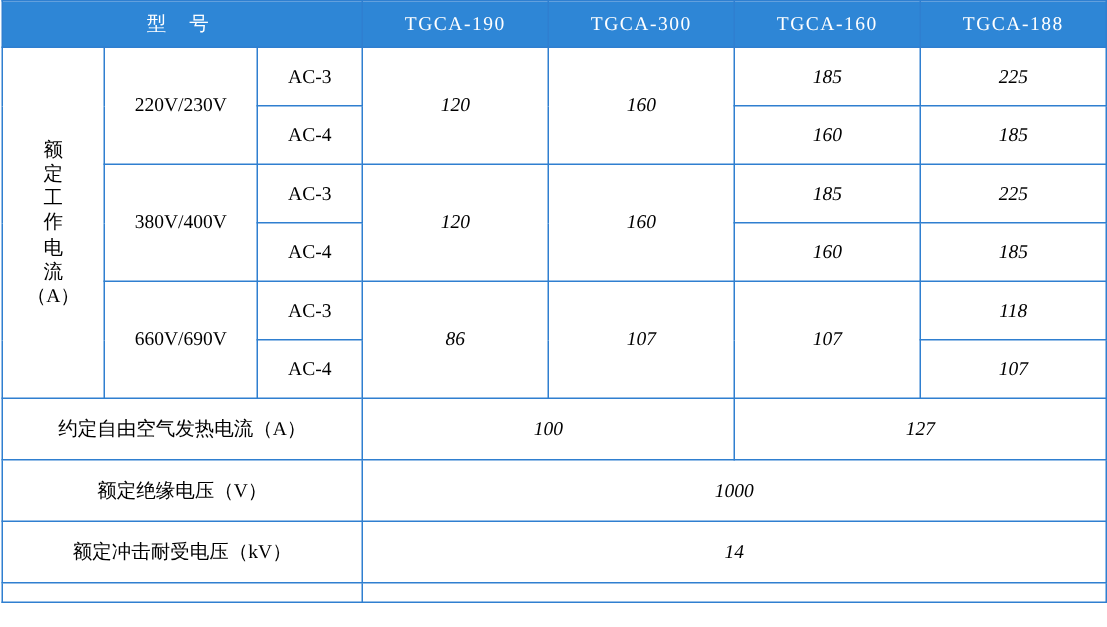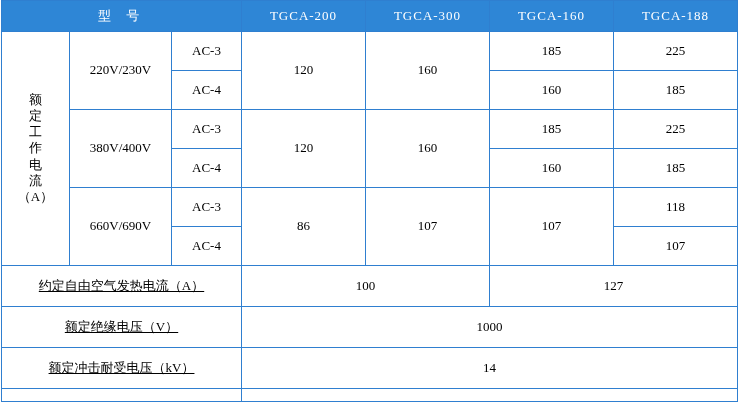--- a/index.html
+++ b/index.html
@@ -50,28 +50,28 @@
     padding: 2px 6px;
   }
   .volt {
     font-size: 13px;
   }
   .ac {
     font-size: 13px;
   }
   .val {
     font-size: 13px;
+    font-style: italic;
   }
   .small-row td {
     height: 38px;
   }
   .foot-label {
     font-size: 13px;
     padding: 0 4px;
-    text-decoration: underline;
   }
   .foot-row td {
     height: 40px;
   }
   .vert-inner {
     display: block;
   }
   .partial-row td {
     height: 12px;
     border-bottom: none;
@@ -88,21 +88,21 @@
       <col style="width:70px">
       <col style="width:124px">
       <col style="width:124px">
       <col style="width:124px">
       <col style="width:124px">
     </colgroup>
     <tbody>
 
       <tr>
         <td class="hdr hdr-model" colspan="3">型 号</td>
-        <td class="hdr">TGCA-200</td>
+        <td class="hdr">TGCA-190</td>
         <td class="hdr">TGCA-300</td>
         <td class="hdr">TGCA-160</td>
         <td class="hdr">TGCA-188</td>
       </tr>
 
       <tr class="small-row">
         <td class="rowlabel-vert" rowspan="6">
           <span class="vert-inner">额</span>
           <span class="vert-inner">定</span>
           <span class="vert-inner">工</span>

